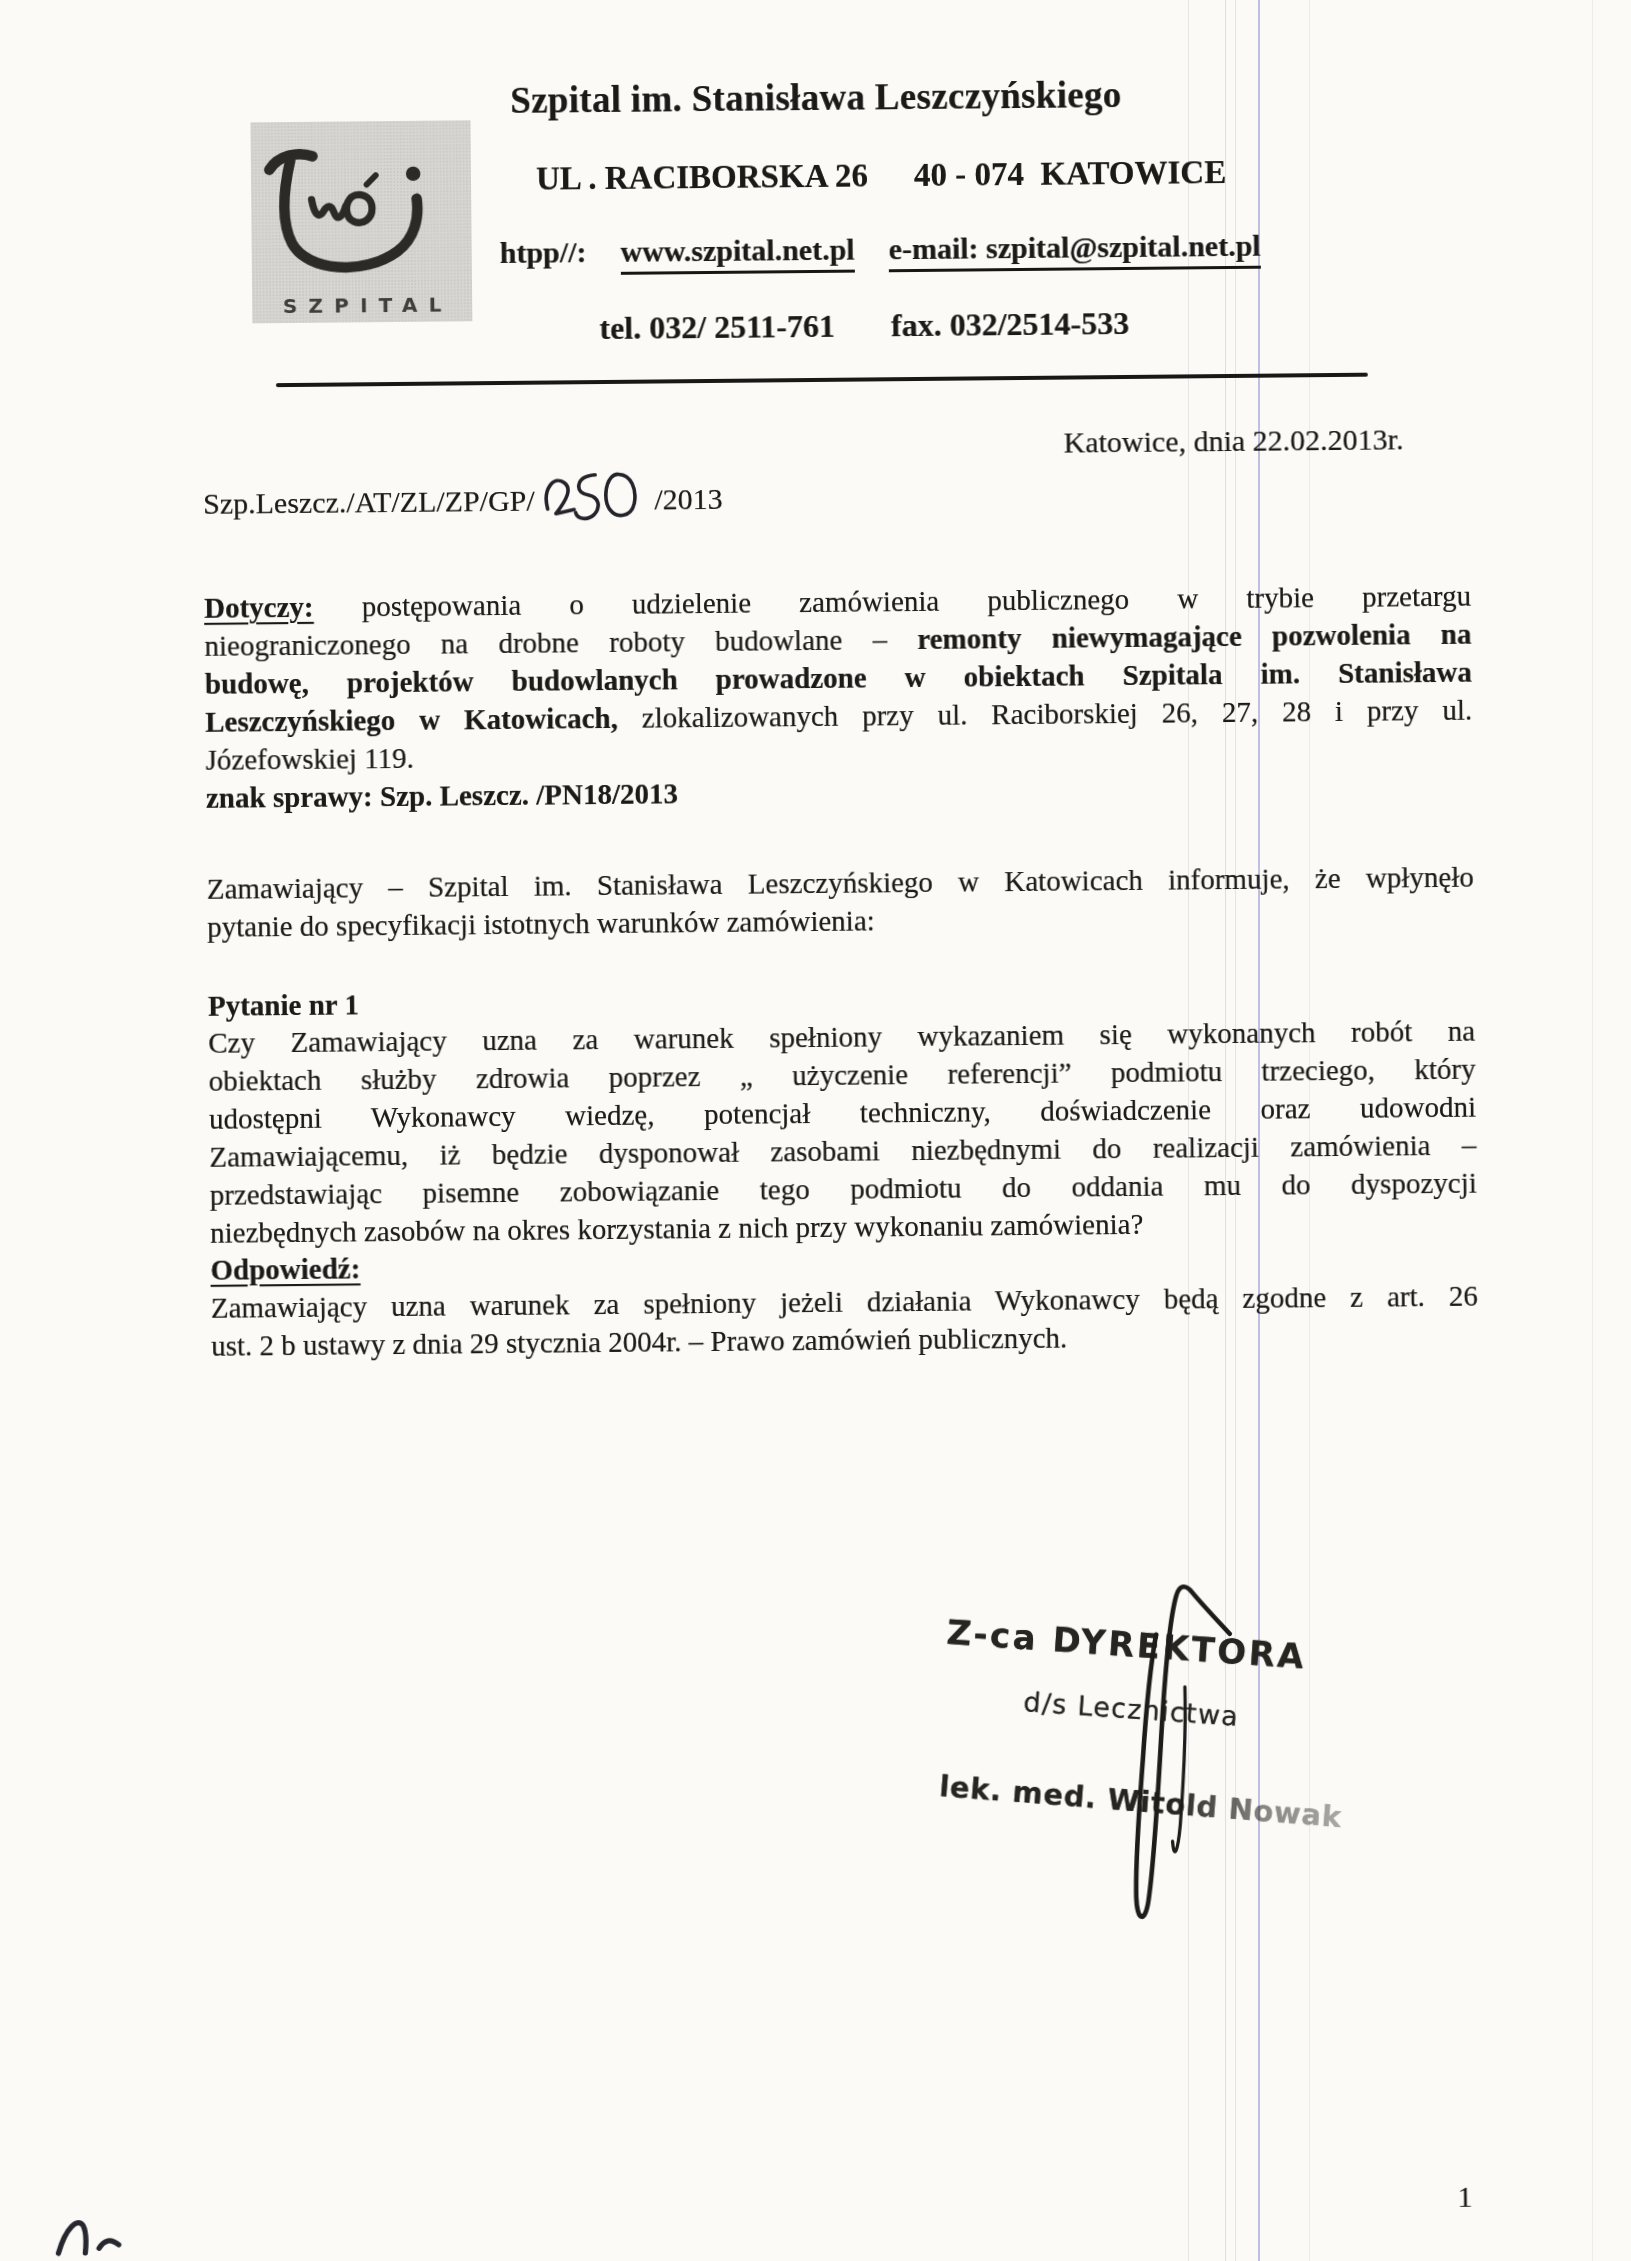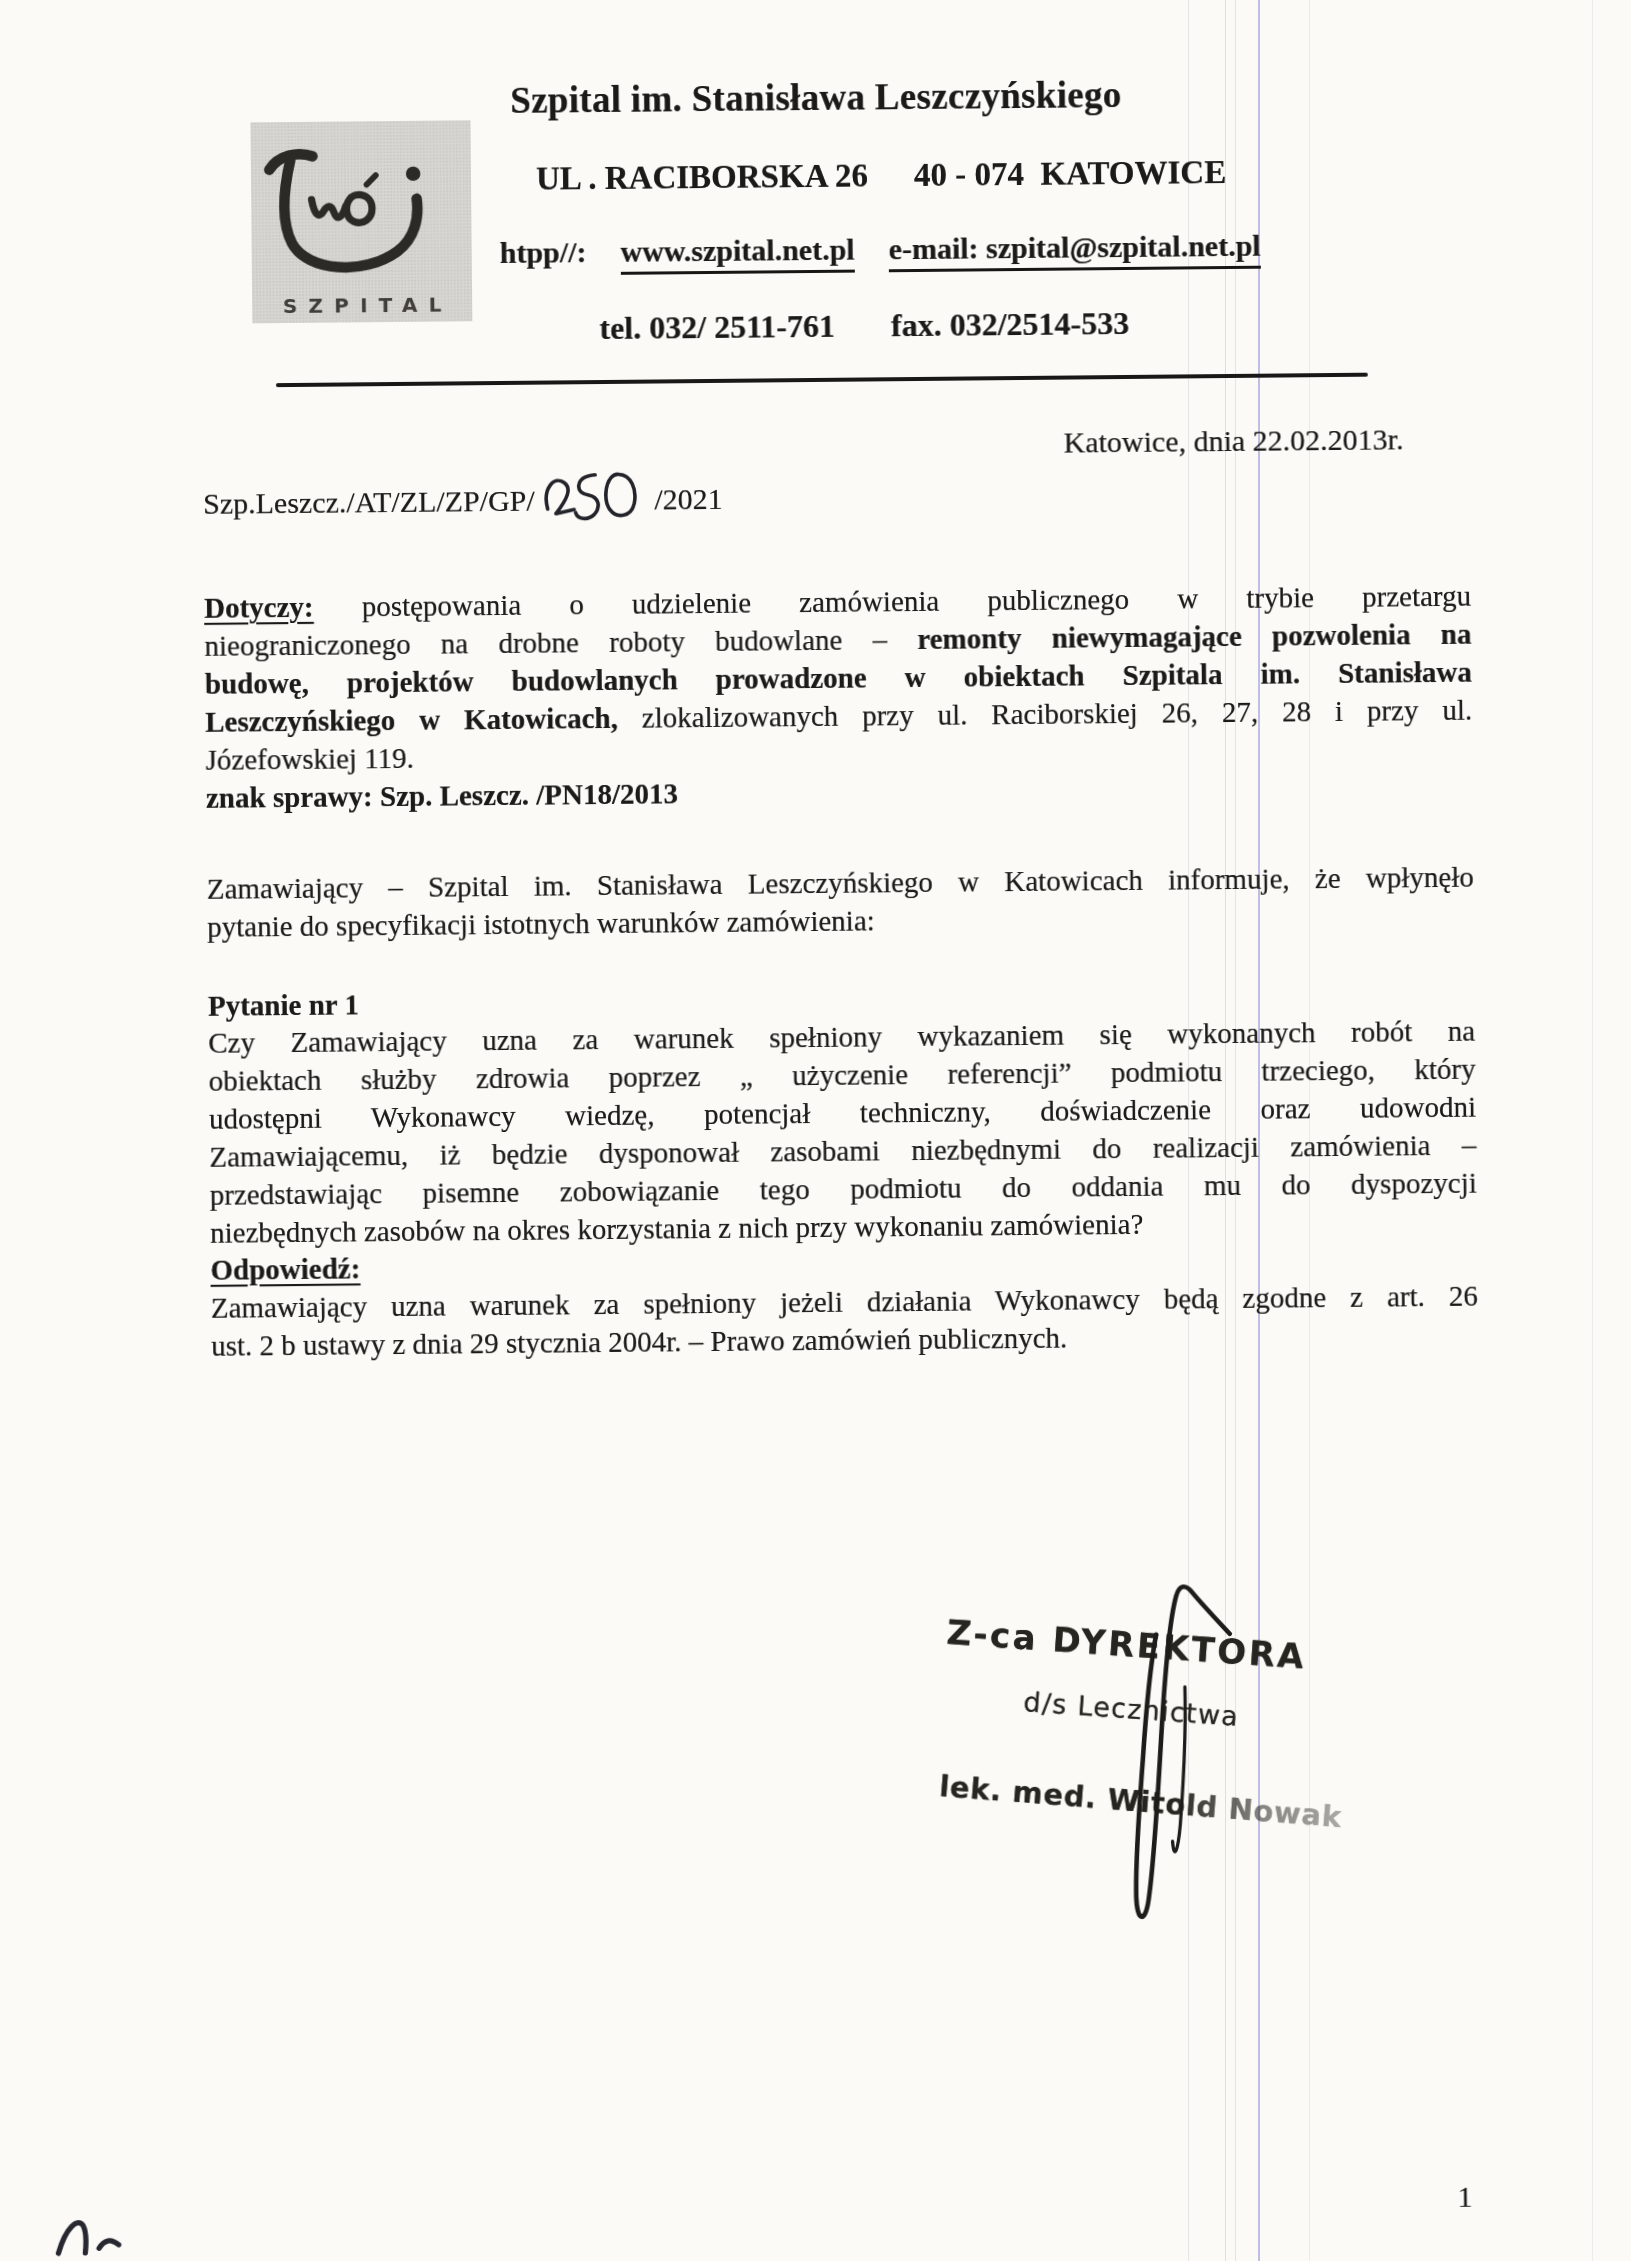--- a/index.html
+++ b/index.html
@@ -126,21 +126,21 @@
 
     <div class="abs ref-row ink" style="left:209px;top:453px;">
       <span>Szp.Leszcz./AT/ZL/ZP/GP/</span>
       <svg width="117" height="74" viewBox="0 0 178 112" style="margin:0 1.3px -12px 1.3px;transform:rotate(-4deg);" role="img" aria-label="250">
         <g fill="none" stroke="#23232a" stroke-width="5.5" stroke-linecap="round" stroke-linejoin="round">
           <path d="M 16,76 C 10,44 30,26 44,38 C 56,48 46,64 28,84 L 56,80"></path>
           <path d="M 92,30 C 76,30 68,34 66,44 C 64,54 72,58 80,60 C 94,64 98,78 86,90 C 75,99 60,95 58,85"></path>
           <path d="M 128,32 C 146,34 154,56 148,78 C 142,98 120,100 110,84 C 102,70 106,46 116,36 C 120,32 124,31 128,32"></path>
         </g>
       </svg>
-      <span>/2021</span>
+      <span>/2013</span>
     </div>
 
     <div class="abs para ink" style="left:209px;top:583px;">
         <div class="line j"><span class="b u">Dotyczy:</span><span> postępowania o udzielenie zamówienia publicznego w trybie przetargu</span></div>
         <div class="line j"><span>nieograniczonego na drobne roboty budowlane – </span><span class="b">remonty niewymagające pozwolenia na</span></div>
         <div class="line j"><span class="b">budowę, projektów budowlanych prowadzone w obiektach Szpitala im. Stanisława</span></div>
         <div class="line j"><span class="b">Leszczyńskiego w Katowicach,</span><span> zlokalizowanych przy ul. Raciborskiej 26, 27, 28 i przy ul.</span></div>
         <div class="line no-j"><span>Józefowskiej 119.</span></div>
         <div class="line no-j"><span class="b">znak sprawy: Szp. Leszcz. /PN18/2013</span></div>
       </div>

